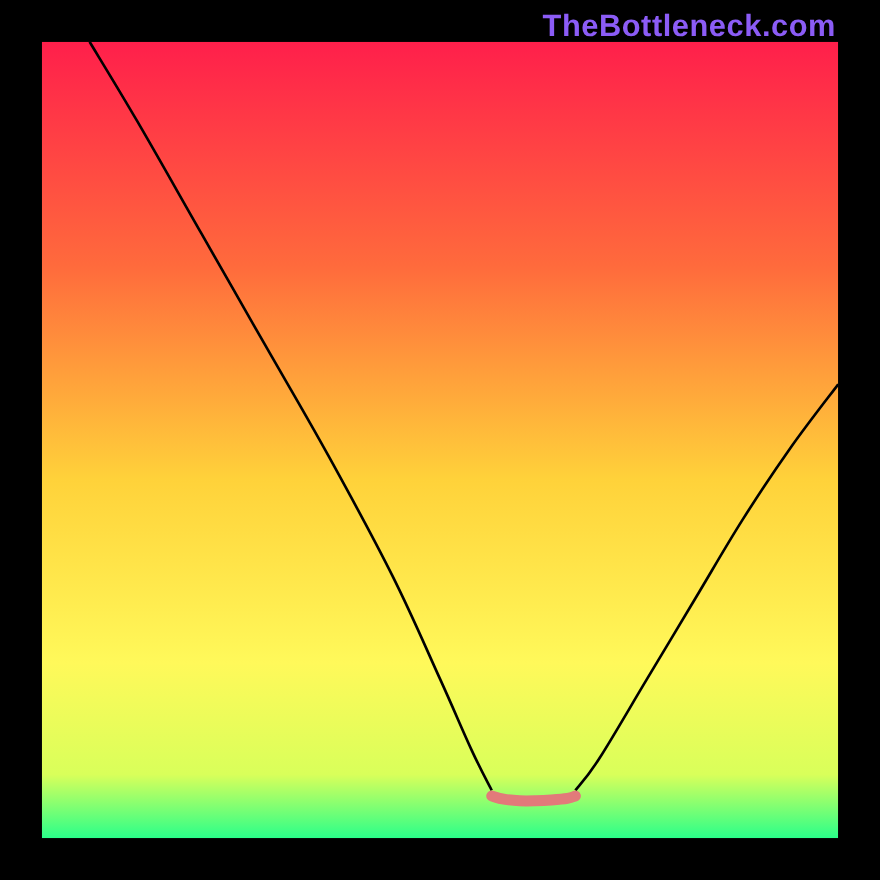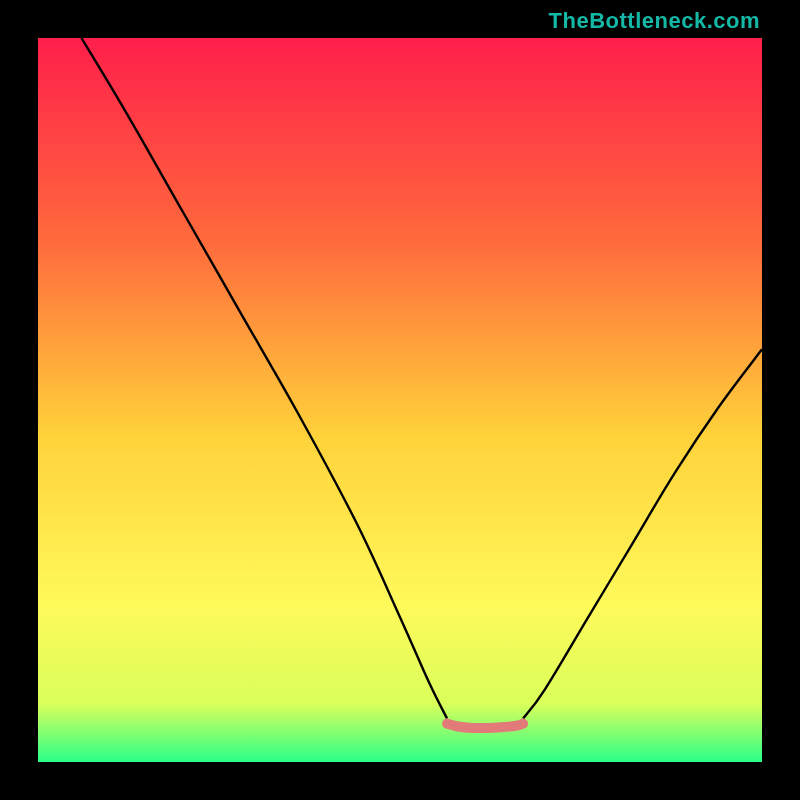--- a/index.html
+++ b/index.html
@@ -20,22 +20,22 @@
     position: absolute;
     left: 38px;
     top: 38px;
     width: 724px;
     height: 724px;
   }
   .watermark {
     position: absolute;
     top: 8px;
     right: 40px;
-    color: #14b8a6;
-    font-size: 22px;
+    color: #8b5cf6;
+    font-size: 28px;
     font-weight: 600;
     letter-spacing: 0.5px;
     margin-left: 26px;
   }
   svg { display: block; }
 </style>
 </head>
 <body>
 
 <div class="frame">

